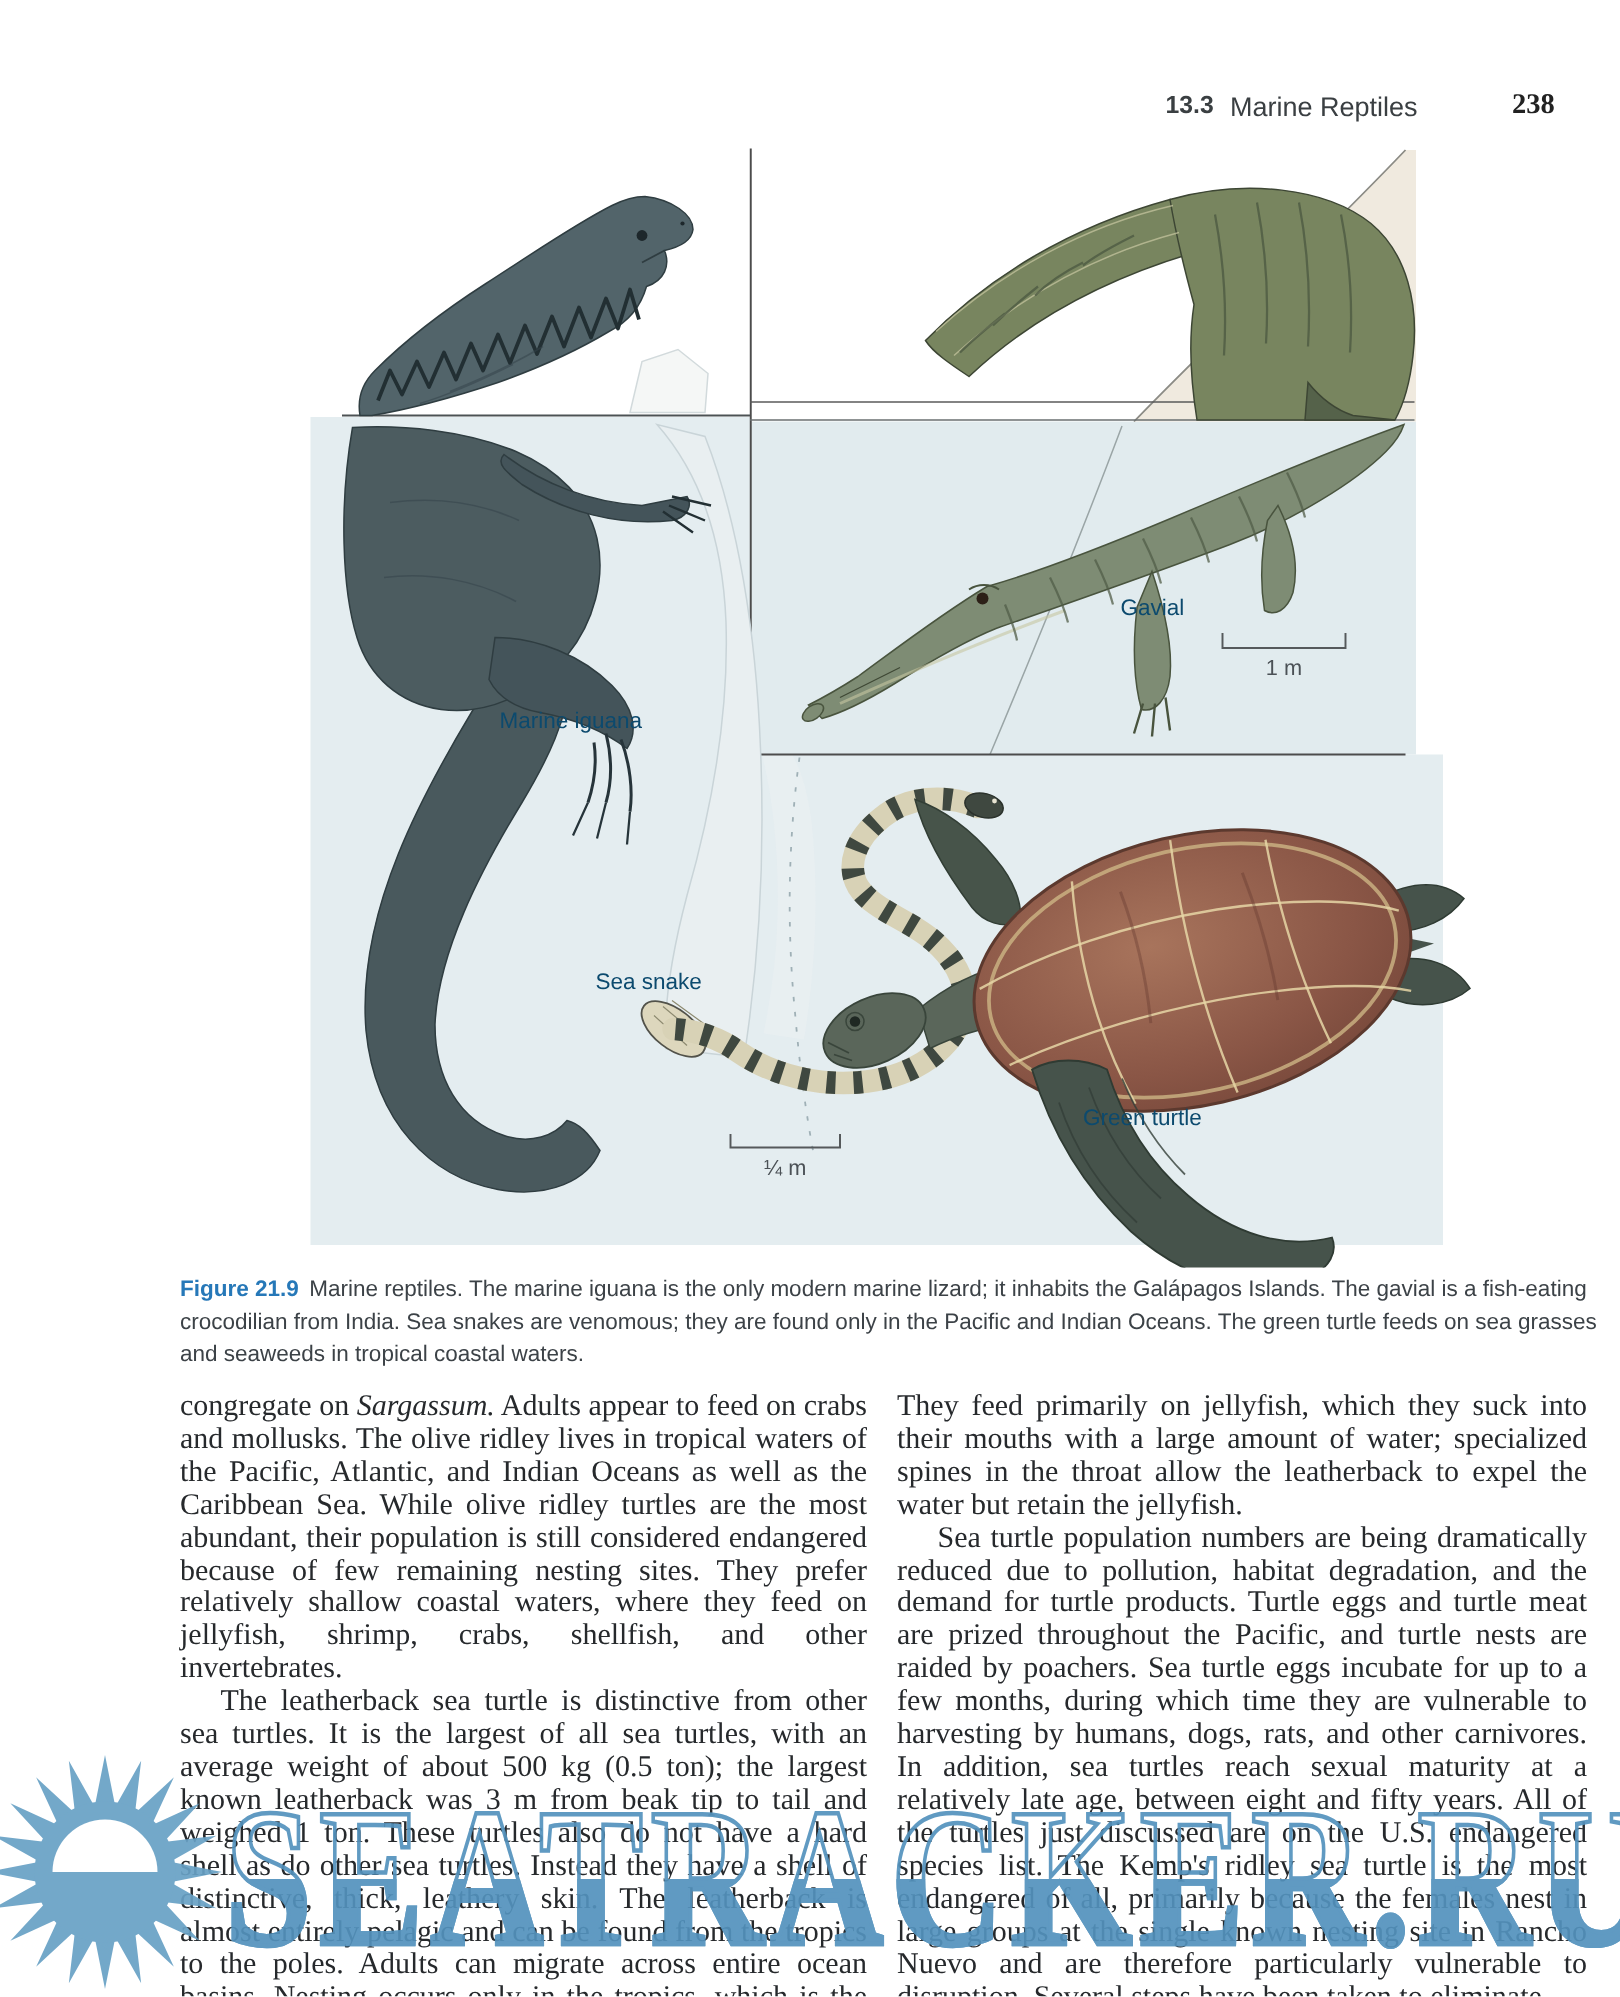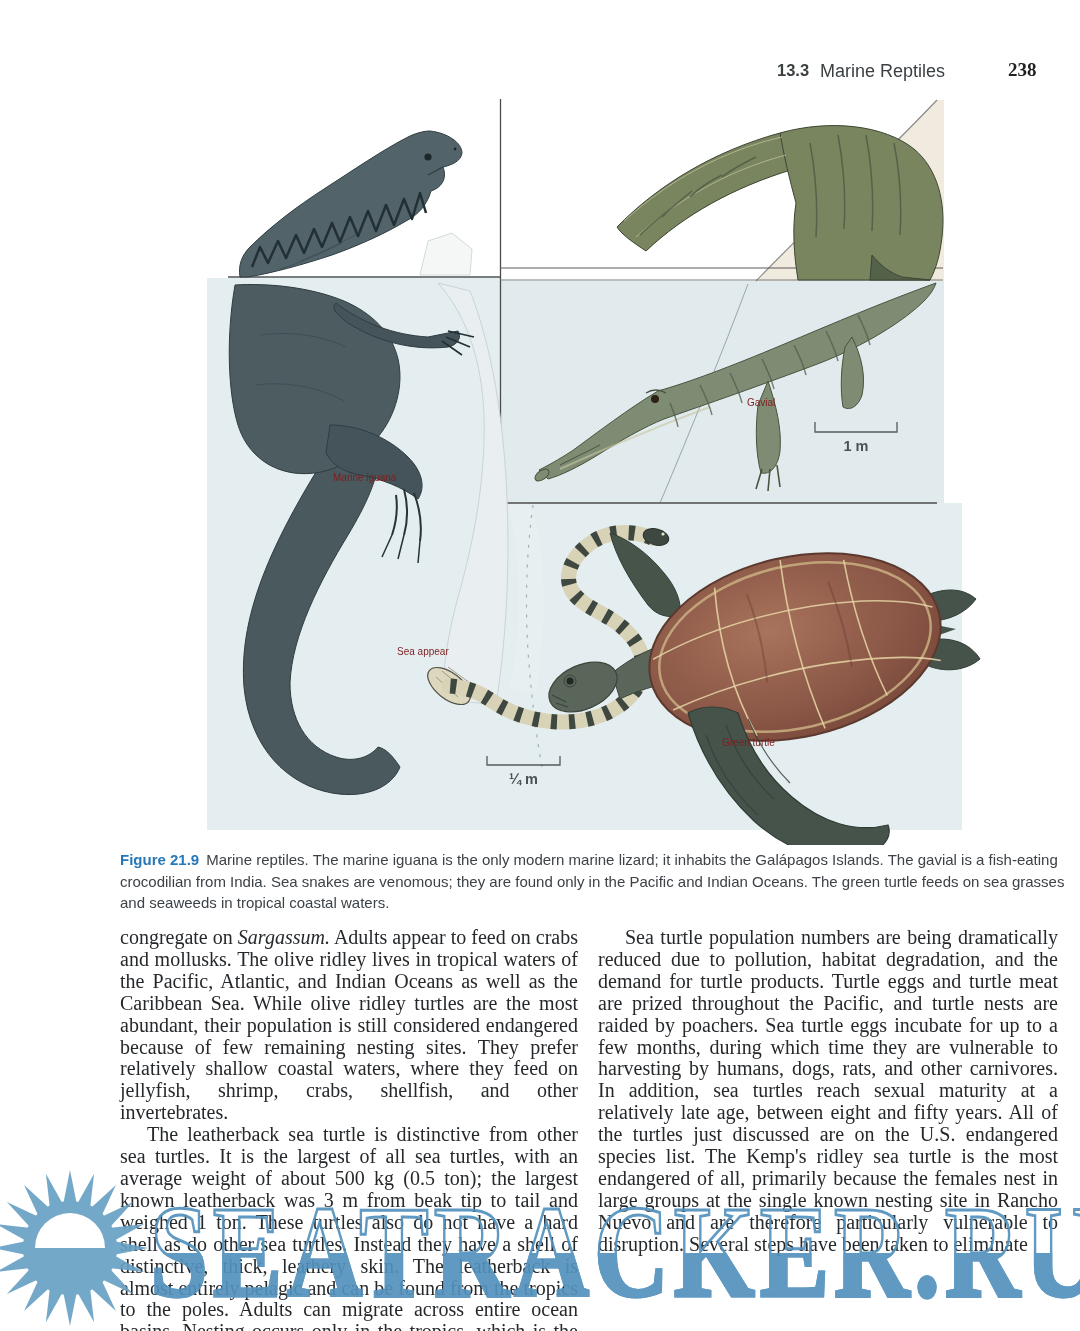--- a/index.html
+++ b/index.html
@@ -7,22 +7,22 @@
         font-family:"Liberation Sans",sans-serif;}
   
   .runhead{position:absolute;top:61px;left:0;width:1080px;height:24px;}
   .sec-num{position:absolute;left:777px;top:0;font-size:16.5px;font-weight:700;color:#3a3f42;text-align:center;}
   .sec-title{position:absolute;left:820px;top:0;font-size:18px;color:#3a3f42;}
   .page-num{position:absolute;left:1008px;top:-2px;font-family:"Liberation Serif",serif;
             font-size:19px;font-weight:700;color:#222;}
   
   .fig-wrap{position:absolute;left:0;top:85px;width:1080px;height:760px;}
   .fig-svg{position:absolute;left:0;top:0;}
-  .fig-label{position:absolute;font-size:10px;color:#7f1d1d;white-space:nowrap;}
-  .scale-label{position:absolute;font-size:14.5px;color:#4b5156;text-align:center;font-weight:bold;}
+  .fig-label{position:absolute;font-size:15px;color:#0c4a6e;white-space:nowrap;}
+  .scale-label{position:absolute;font-size:14.5px;color:#4b5156;text-align:center;}
   
   .caption{position:absolute;left:120px;top:849px;width:945px;font-size:15px;
            line-height:21.5px;color:#3c4247;}
   .cap-label{color:#2678b8;font-weight:700;margin-right:7px;}
   
   .col{position:absolute;top:927px;width:458px;font-family:"Liberation Serif",serif;
        font-size:20px;line-height:21.9px;color:#26292c;text-align:justify;}
   .col-left{left:120px;}
   .col-right{left:598px;width:460px;}
   .col p{margin:0;}
@@ -167,34 +167,35 @@
         <path d="M706 650 C716 680 734 708 758 730 M726 640 C736 668 752 694 774 714 M748 634 C758 658 772 680 790 698" stroke="#333f38" stroke-width="1.2" fill="none" opacity="0.8"></path>
       </g>
 
       <path d="M815 337 L815 347 L897 347 L897 337" fill="none" stroke="#55595b" stroke-width="1.3"></path>
       <path d="M487 671 L487 680 L560 680 L560 671" fill="none" stroke="#55595b" stroke-width="1.3"></path>
     </svg>
 
     <div class="fig-label" style="left:333px;top:387px">Marine iguana</div>
     <div class="fig-label" style="left:747px;top:312px">Gavial</div>
     <div class="scale-label" style="left:815px;top:353px;width:82px">1 m</div>
-    <div class="fig-label" style="left:397px;top:561px">Sea appear</div>
+    <div class="fig-label" style="left:397px;top:561px">Sea snake</div>
     <div class="fig-label" style="left:722px;top:652px">Green turtle</div>
     <div class="scale-label" style="left:487px;top:686px;width:73px">¼ m</div>
   </div>
 
   <div class="caption">
     <span class="cap-label">Figure 21.9</span><span>Marine reptiles. The marine iguana is the only modern marine lizard; it inhabits the Galápagos Islands. The gavial is a fish-eating crocodilian from India. Sea snakes are venomous; they are found only in the Pacific and Indian Oceans. The green turtle feeds on sea grasses and seaweeds in tropical coastal waters.</span>
   </div>
 
   <div class="col col-left">
     <p><span>congregate on </span><i>Sargassum.</i><span> Adults appear to feed on crabs and mollusks. The olive ridley lives in tropical waters of the Pacific, Atlantic, and Indian Oceans as well as the Caribbean Sea. While olive ridley turtles are the most abundant, their population is still considered endangered because of few remaining nesting sites. They prefer relatively shallow coastal waters, where they feed on jellyfish, shrimp, crabs, shellfish, and other invertebrates.</span></p>
     <p class="indent">The leatherback sea turtle is distinctive from other sea turtles. It is the largest of all sea turtles, with an average weight of about 500 kg (0.5 ton); the largest known leatherback was 3 m from beak tip to tail and weighed 1 ton. These turtles also do not have a hard shell as do other sea turtles. Instead they have a shell of distinctive, thick, leathery skin. The leatherback is almost entirely pelagic and can be found from the tropics to the poles. Adults can migrate across entire ocean basins. Nesting occurs only in the tropics, which is the main time that these animals enter coastal waters.</p>
   </div>
   <div class="col col-right">
+    <p>They feed primarily on jellyfish, which they suck into their mouths with a large amount of water; specialized spines in the throat allow the leatherback to expel the water but retain the jellyfish.</p>
     <p class="indent">Sea turtle population numbers are being dramatically reduced due to pollution, habitat degradation, and the demand for turtle products. Turtle eggs and turtle meat are prized throughout the Pacific, and turtle nests are raided by poachers. Sea turtle eggs incubate for up to a few months, during which time they are vulnerable to harvesting by humans, dogs, rats, and other carnivores. In addition, sea turtles reach sexual maturity at a relatively late age, between eight and fifty years. All of the turtles just discussed are on the U.S. endangered species list. The Kemp's ridley sea turtle is the most endangered of all, primarily because the females nest in large groups at the single known nesting site in Rancho Nuevo and are therefore particularly vulnerable to disruption. Several steps have been taken to eliminate</p>
   </div>
 
   <div class="watermark">
     <svg class="wm-sun" width="184" height="184" viewBox="-92 -92 184 184">
       <polygon fill="#68a1c5" points="0,-78 6.9,-43.5 24.1,-74.2 20,-39.2 45.9,-63.1 31.1,-31.1 63.1,-45.9 39.2,-20 74.2,-24.1 43.5,-6.9 78,0 43.5,6.9 74.2,24.1 39.2,20 63.1,45.9 31.1,31.1 45.9,63.1 20,39.2 24.1,74.2 6.9,43.5 0,78 -6.9,43.5 -24.1,74.2 -20,39.2 -45.9,63.1 -31.1,31.1 -63.1,45.9 -39.2,20 -74.2,24.1 -43.5,6.9 -78,0 -43.5,-6.9 -74.2,-24.1 -39.2,-20 -63.1,-45.9 -31.1,-31.1 -45.9,-63.1 -20,-39.2 -24.1,-74.2 -6.9,-43.5"></polygon>
       <circle r="47" fill="#68a1c5"></circle>
       <path d="M -35 0 A 35 35 0 0 1 35 0 Z" fill="#ffffff"></path>
     </svg>
     <div class="wm-text">SEATRACKER.RU</div>

